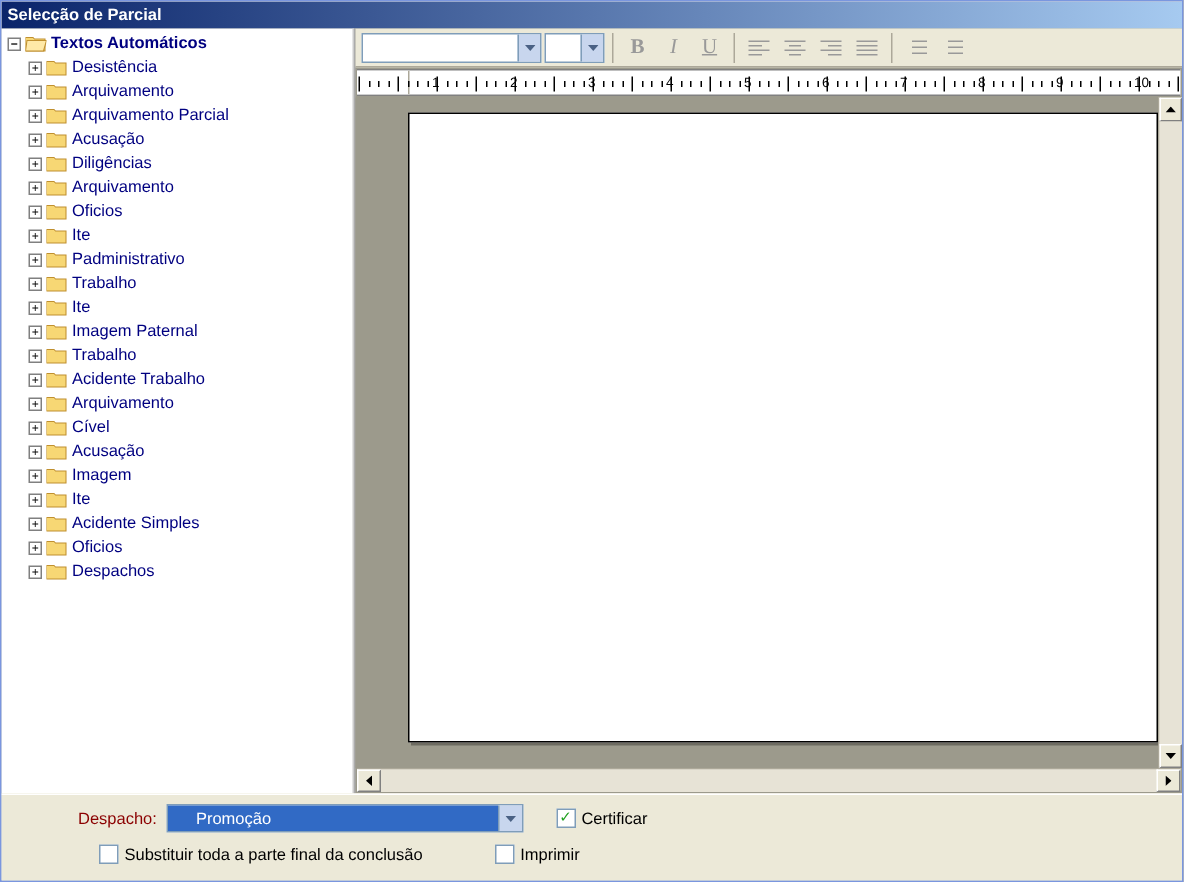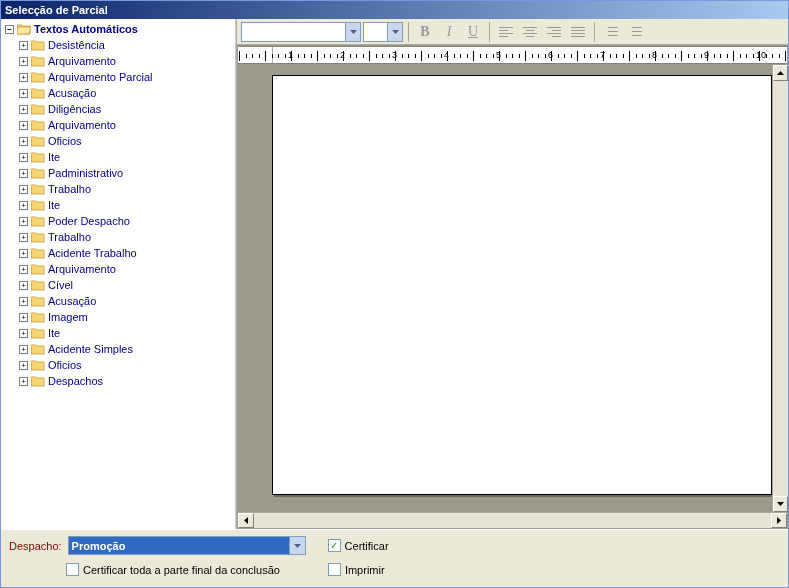--- a/index.html
+++ b/index.html
@@ -159,30 +159,30 @@
   .hscroll .scroll-btn{ width:16px; height:100%;}
   .hscroll .scroll-track{ flex:1;}
   .bottom {
     height:58px;
     background:#ece9d8;
     border-top:1px solid #fff;
     padding:6px 8px;
     position:relative;
   }
   .row1{ display:flex; align-items:center; gap:6px; }
-  .label-despacho{ color:#8b0000; }
+  .label-despacho{ color:#8b0000;margin-left:43px; }
   .combo{
     width:238px; height:19px;
     border:1px solid #7f9db9;
     display:flex; align-items:center;
     background:#fff;
   }
   .combo .sel{
-    flex:1; background:#316ac5; color:#fff; padding:1px 3px;
-    height:100%; display:flex; align-items:center;font-weight:bold;
+    flex:1; background:#316ac5; color:#fff; padding:1px 19px;
+    height:100%; display:flex; align-items:center;
   }
   .combo .dd{
     width:16px; height:17px;
     background:#c8d6ee;
     display:flex; align-items:center; justify-content:center;
     border-left:1px solid #7f9db9;
   }
   .check{
     display:flex; align-items:center; gap:4px; color:#000;
   }
@@ -327,21 +327,21 @@
             </span>
             <span>Ite</span>
           </div>
           <div class="tree-item">
             <span class="expander">+</span>
             <span class="folder">
               <svg width="14" height="12">
                 <path d="M0 2h5l1 1h7v8H0z" fill="#f7d774" stroke="#c09030" stroke-width="0.7"></path>
               </svg>
             </span>
-            <span>Poder Despacho</span>
+            <span>Imagem Paternal</span>
           </div>
           <div class="tree-item">
             <span class="expander">+</span>
             <span class="folder">
               <svg width="14" height="12">
                 <path d="M0 2h5l1 1h7v8H0z" fill="#f7d774" stroke="#c09030" stroke-width="0.7"></path>
               </svg>
             </span>
             <span>Trabalho</span>
           </div>
@@ -649,21 +649,21 @@
     <div style="width:10px"></div>
     <label class="check">
       <span class="checkbox" id="chk-cert">✓</span>
       <span>Certificar</span>
     </label>
   </div>
   <div class="row2">
     <span class="spacer"></span>
     <label class="check">
       <span class="checkbox" id="chk-sub"></span>
-      <span>Certificar toda a parte final da conclusão</span>
+      <span>Substituir toda a parte final da conclusão</span>
     </label>
     <div style="width:36px"></div>
     <label class="check">
       <span class="checkbox" id="chk-imp"></span>
       <span>Imprimir</span>
     </label>
   </div>
 </div>
 
 </body></html>

